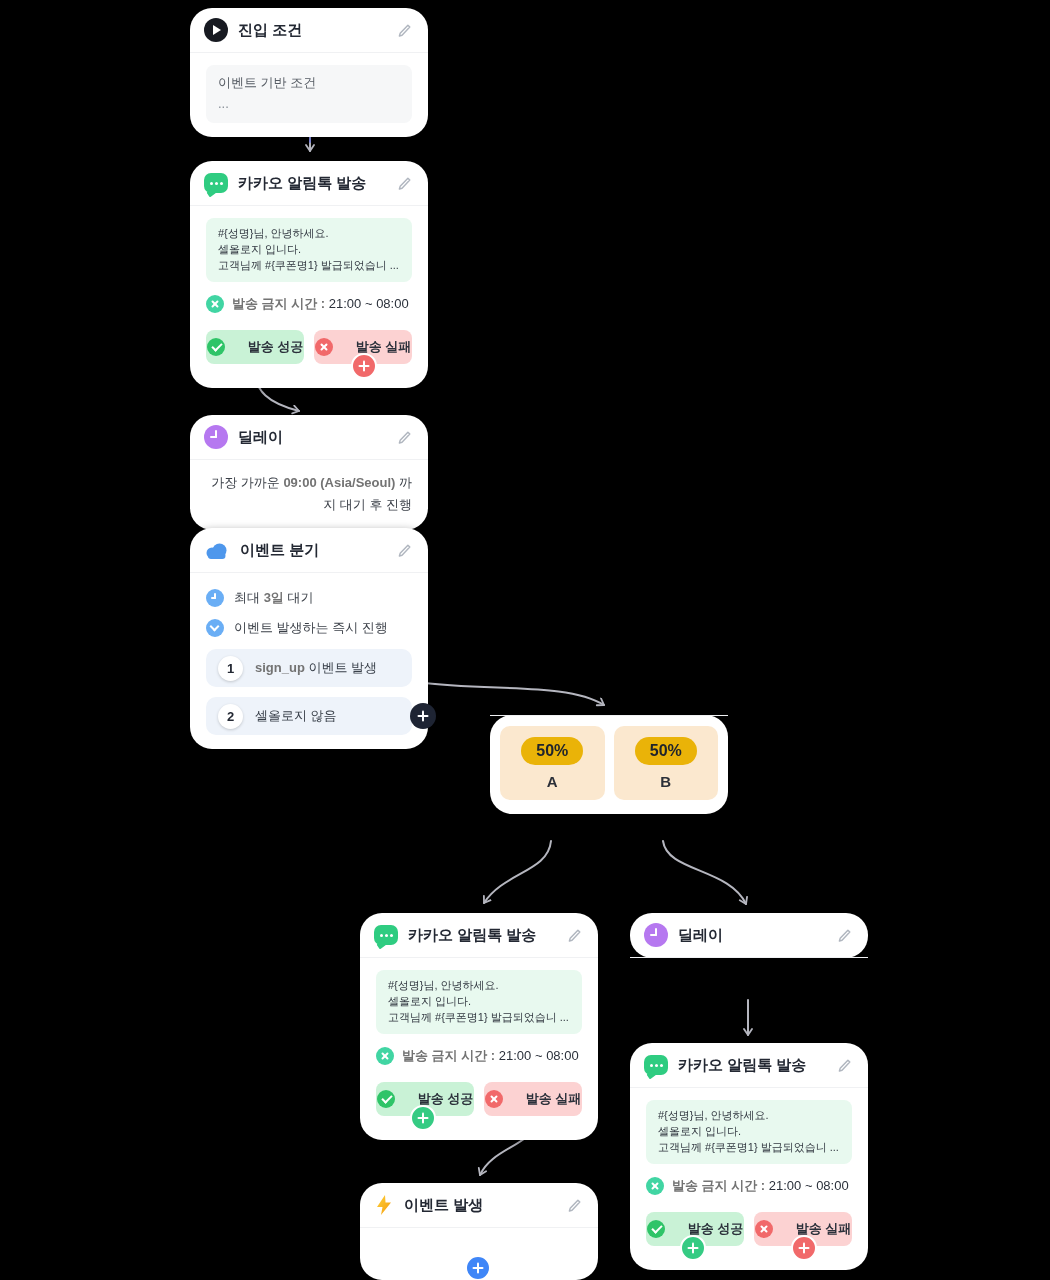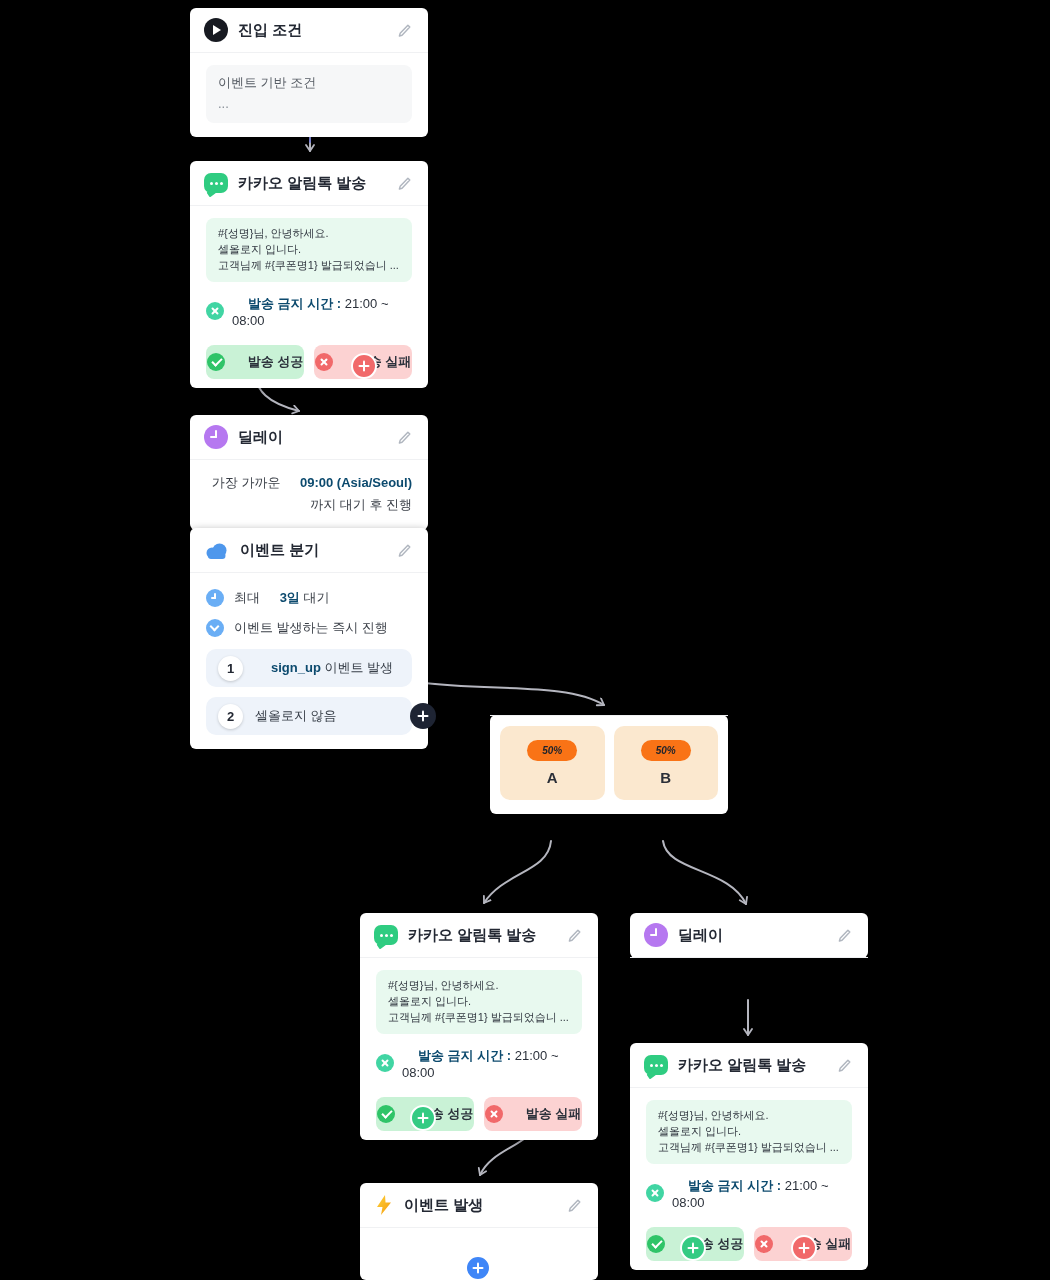--- a/index.html
+++ b/index.html
@@ -1,21 +1,21 @@
 <!DOCTYPE html>
 <html><head>
 <meta charset="utf-8">
 <style>
   html,body{margin:0;padding:0;}
   body{background:#000;}
   .canvas{position:relative;width:1050px;height:1280px;background:#000;overflow:hidden;
           font-family:"Liberation Sans","DejaVu Sans",sans-serif;}
   svg.edges{position:absolute;left:0;top:0;pointer-events:none;}
 
-  .card{position:absolute;width:238px;background:#fff;border-radius:6px;
+  .card{position:absolute;width:238px;background:#fff;border-radius:22px;
         box-shadow:0 2px 8px rgba(0,0,0,.35);}
   .card-header{display:flex;align-items:center;gap:10px;padding:10px 14px;height:24px;}
   .title{font-size:15px;font-weight:bold;color:#232833;flex:1;white-space:nowrap;}
   .pencil{width:20px;height:20px;display:flex;align-items:center;justify-content:center;cursor:pointer;}
   .divider{height:1px;background:#f0f1f3;}
   .card-body{padding:12px 16px 14px 16px;font-size:13px;color:#3a3f47;}
 
   
   .entry-icon{width:24px;height:24px;border-radius:50%;background:#171a21;display:flex;align-items:center;justify-content:center;}
   .entry-icon i{display:block;width:0;height:0;border-left:8px solid #fff;border-top:5px solid transparent;border-bottom:5px solid transparent;margin-left:2px;}
@@ -58,24 +58,24 @@
   .plus-fab.dark{background:#1e2433;}
 
   
   .info-row{display:flex;align-items:center;gap:10px;font-size:13px;color:#3a3f47;margin:6px 0 12px 0;}
   .branch-row{display:flex;align-items:center;gap:12px;background:#eef3fa;border-radius:10px;height:38px;padding:0 12px;margin-top:10px;font-size:13px;color:#39404a;cursor:pointer;position:relative;}
   .num-circle{width:25px;height:25px;border-radius:50%;background:#fff;box-shadow:0 1px 3px rgba(0,0,0,.18);display:flex;align-items:center;justify-content:center;font-size:13px;font-weight:bold;color:#232833;flex:none;}
 
   
   .ab-row{display:flex;gap:9px;padding:10px 10px 14px 10px;}
   .ab-box{flex:1;background:#fbe8cf;border-radius:10px;height:74px;display:flex;flex-direction:column;align-items:center;justify-content:center;gap:8px;cursor:pointer;}
-  .ab-pill{background:#f97316;border-radius:999px;padding:5px 15px;font-size:10px;font-weight:bold;color:#20242c;font-style:italic;}
+  .ab-pill{background:#eab308;border-radius:999px;padding:5px 15px;font-size:16px;font-weight:bold;color:#20242c;}
   .ab-letter{font-size:15px;font-weight:bold;color:#2b2f38;}
 
-  b{font-weight:bold;color:#0c4a6e;margin-left:16px;}
+  b{font-weight:bold;color:#737373;}
 </style>
 </head>
 <body>
 
 <div class="canvas">
 
   <svg class="edges" width="1050" height="1280">
     <defs>
       <marker id="arw" markerWidth="14" markerHeight="14" refX="7" refY="5" orient="auto" markerUnits="userSpaceOnUse">
         <path d="M1,1 L7,5 L1,9" fill="none" stroke="#b5b6bf" stroke-width="1.8" stroke-linecap="round" stroke-linejoin="round"></path>

